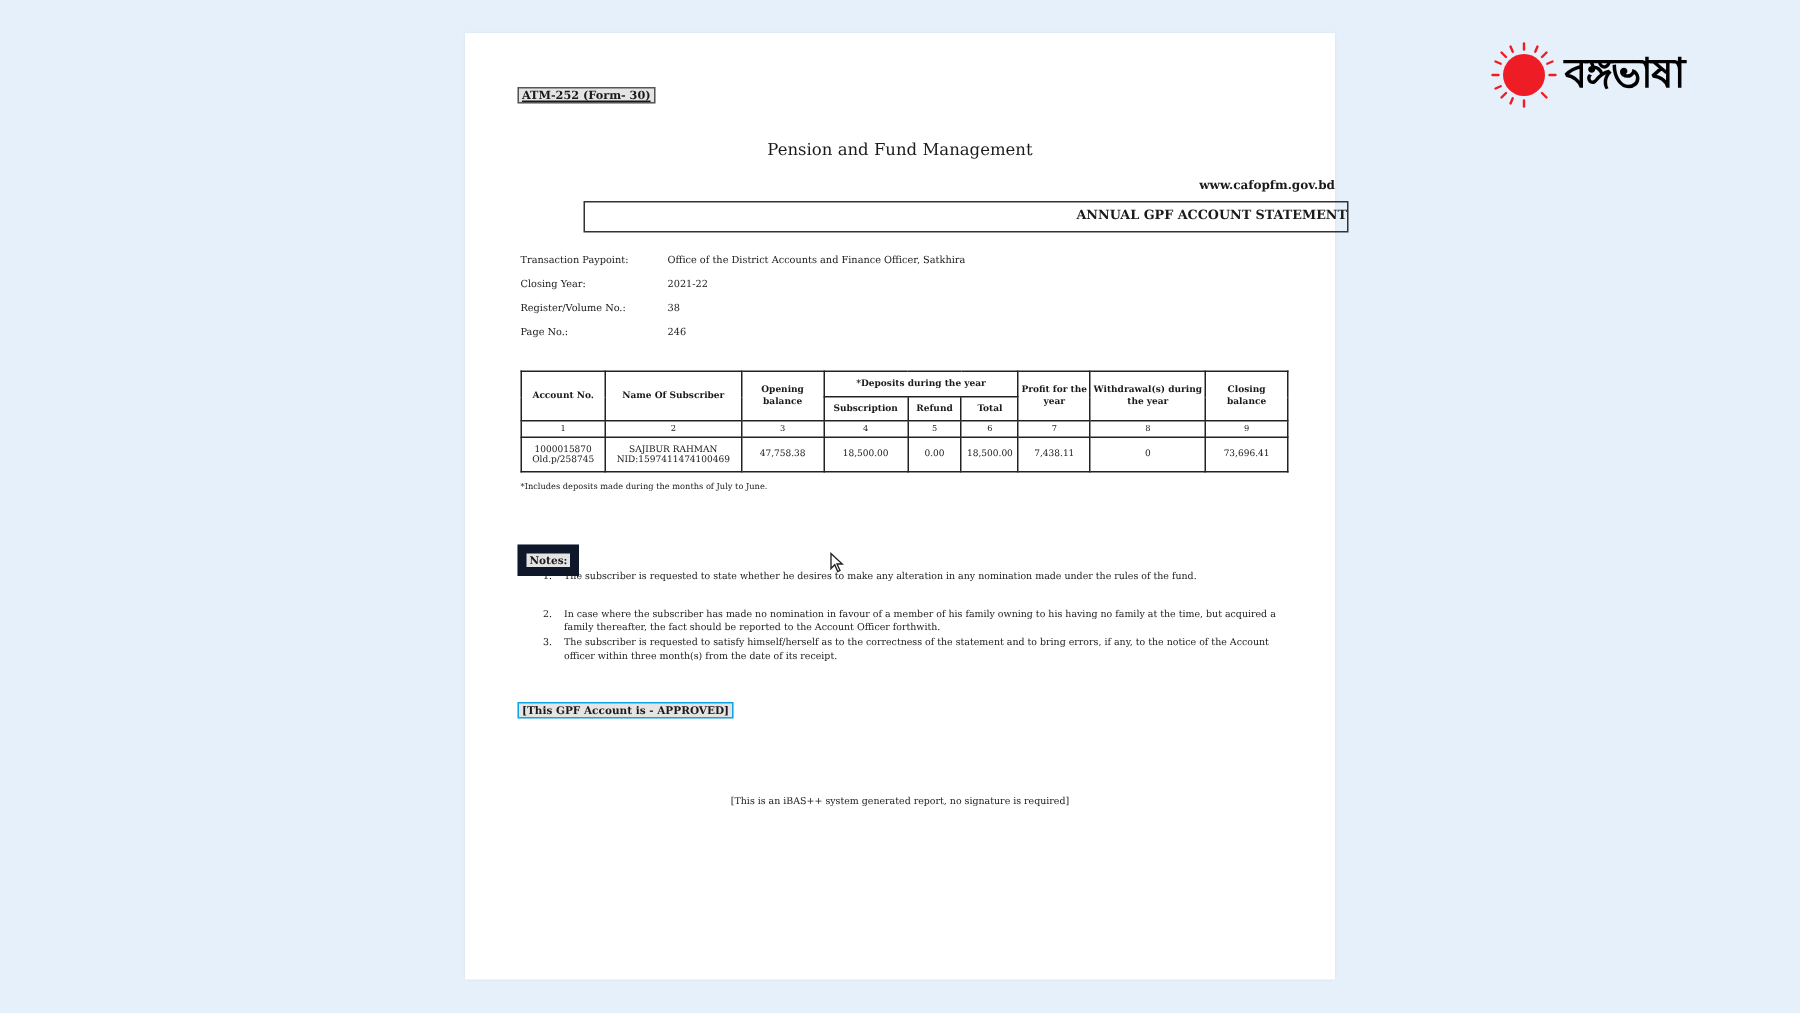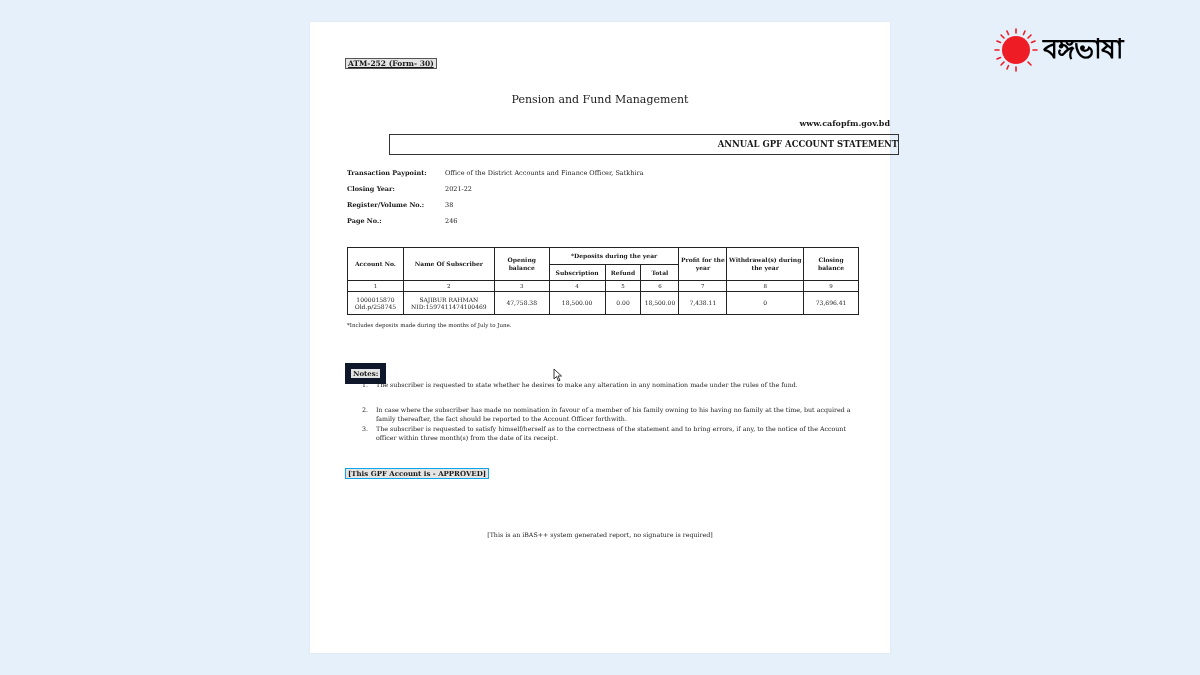--- a/index.html
+++ b/index.html
@@ -26,21 +26,21 @@
   .h1 { position: absolute; left: 0; width: 100%; text-align: center; font-weight: bold; top: 48px; font-size: 10.5px; }
   .h2 { position: absolute; left: 0; width: 100%; text-align: center; font-weight: normal; top: 71px; font-size: 11px; }
   .h3 { position: absolute; left: 0; width: 100%; text-align: right; font-weight: bold; top: 96px; font-size: 8px; }
   .title-box {
     position: absolute; left: 37px; top: 112px; width: 510px; height: 21px;
     border: 1.2px solid #333; box-sizing: border-box;
     text-align: right; font-weight: bold; font-size: 8.5px; line-height: 19px; margin-left: 42px;
   }
   .meta { position: absolute; left: 37px; top: 143px; font-size: 6.5px; }
   .meta-row { display: flex; height: 16px; align-items: center; }
-  .meta-label { width: 98px; font-weight: bold; }
+  .meta-label { width: 98px; font-weight: normal; }
   .meta-value { }
   table.gpf {
     position: absolute; left: 37px; top: 225px; width: 512px;
     border-collapse: collapse; font-size: 6px;
   }
   table.gpf th, table.gpf td {
     border: 1.5px solid #222; text-align: center; padding: 0 1px;
   }
   table.gpf th { font-weight: bold; line-height: 8px; }
   .r1 th { height: 16px; }

